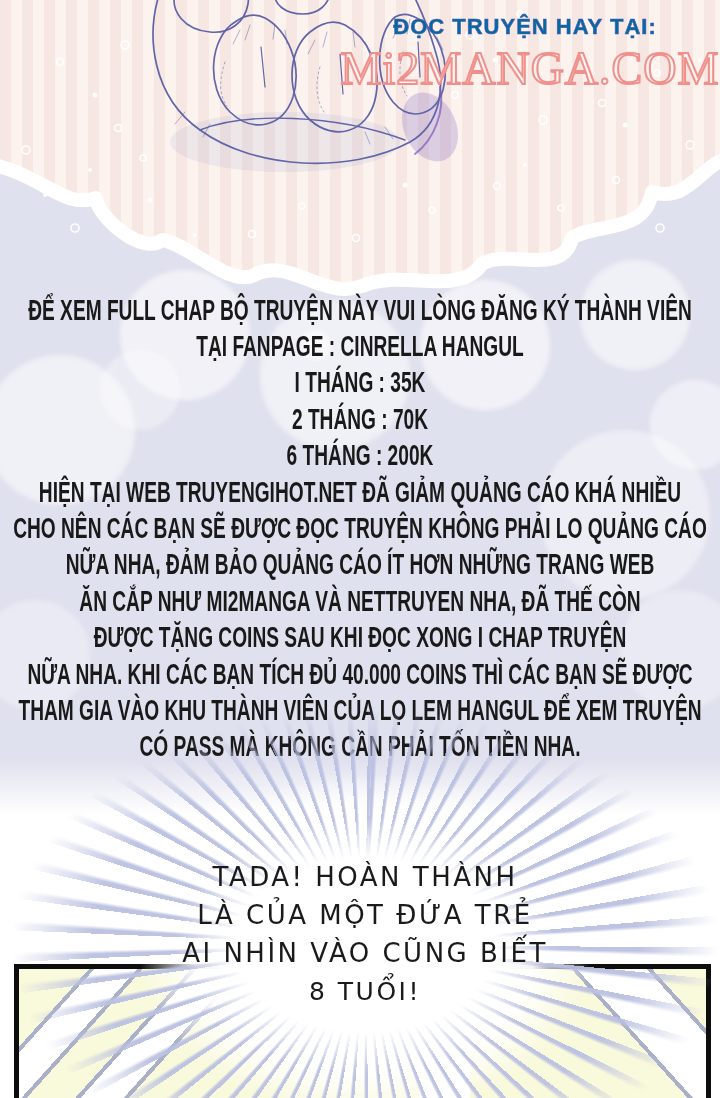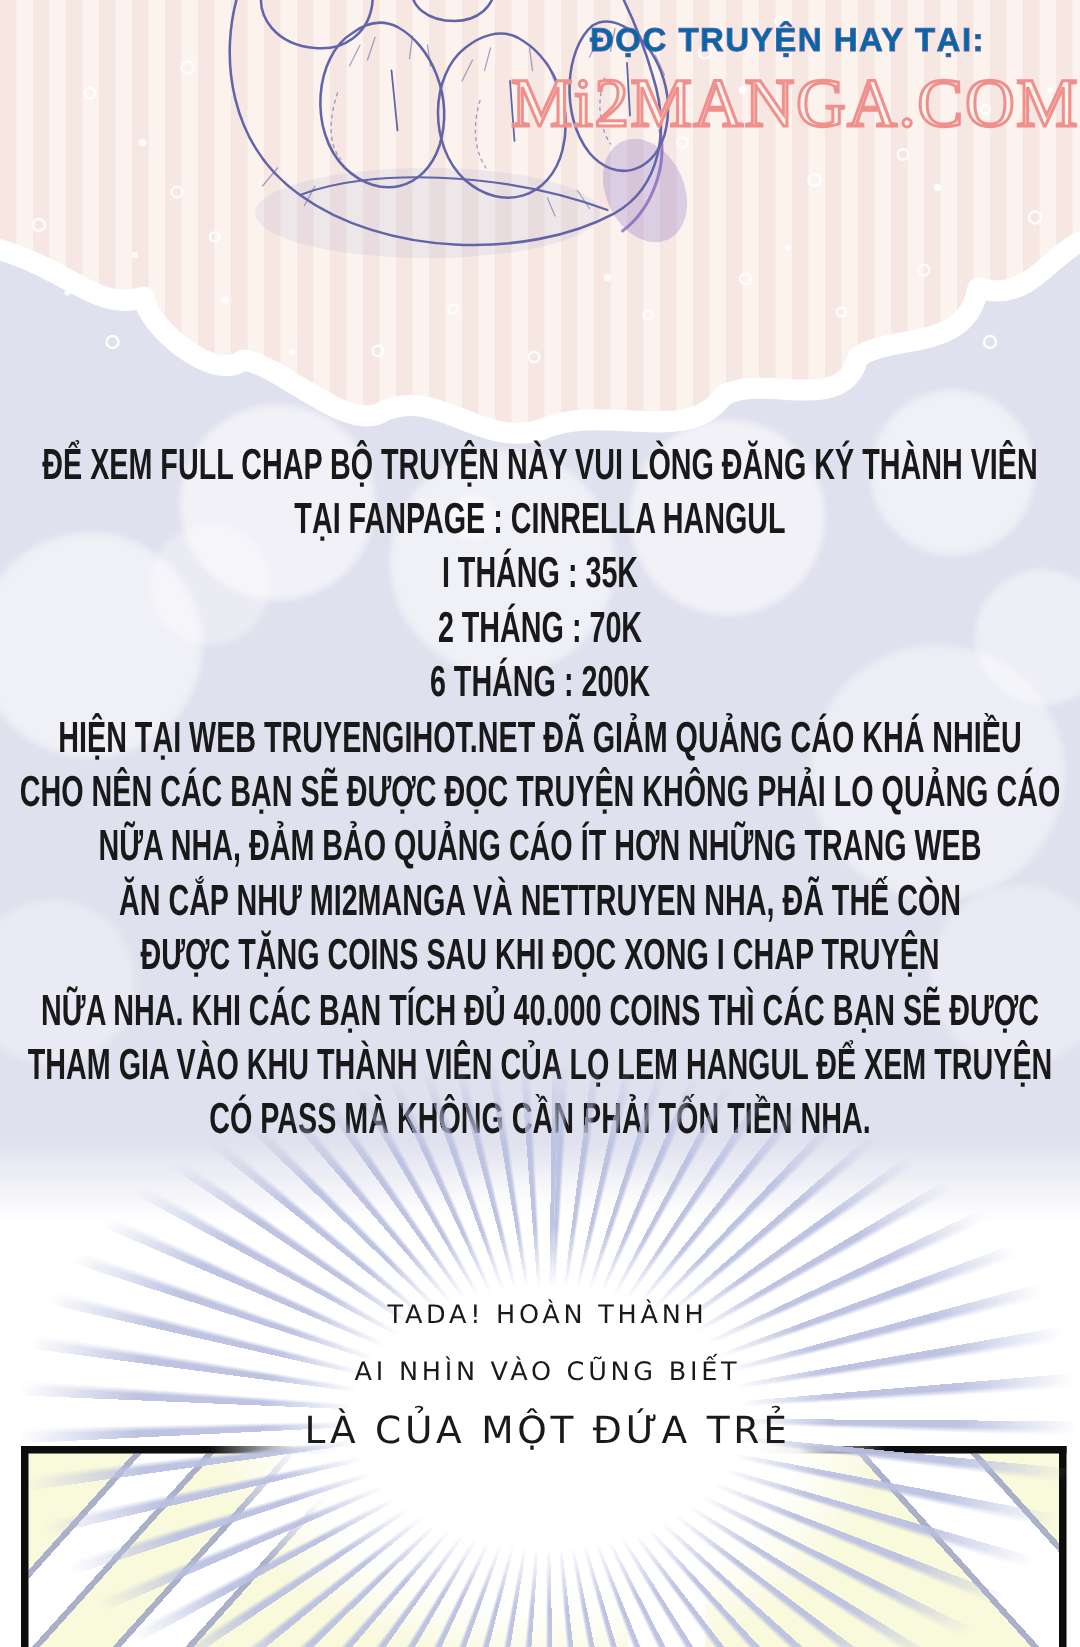--- a/index.html
+++ b/index.html
@@ -48,21 +48,21 @@
     background:repeating-conic-gradient(from 2deg at 365px 305px,
       rgba(186,192,224,.95) 0deg .9deg,rgba(255,255,255,0) 1.7deg 5.2deg);
     -webkit-mask-image:radial-gradient(ellipse 380px 255px at 365px 305px,
       rgba(0,0,0,0) 0 34%,#000 50%,#000 72%,rgba(0,0,0,0) 93%);
     mask-image:radial-gradient(ellipse 380px 255px at 365px 305px,
       rgba(0,0,0,0) 0 34%,#000 50%,#000 72%,rgba(0,0,0,0) 93%);}
 
   
   .dialogue{left:110px;top:858px;width:510px;z-index:9;}
   .dialogue .dline{display:flex;justify-content:center;height:38px;align-items:center;
-    font-family:"DejaVu Sans",sans-serif;font-size:17px;letter-spacing:2.5px;color:#1a1a1a;}
+    font-family:"DejaVu Sans",sans-serif;font-size:26px;letter-spacing:2.5px;color:#1a1a1a;}
   .dialogue .dline:last-child{font-size:25px;}
 </style>
 </head>
 <body>
 
 <div class="page">
 
   <div class="abs mid-bg">
     <div class="bokeh" style="left:-15px;top:355px;width:150px;height:150px;"></div>
     <div class="bokeh" style="left:100px;top:350px;width:80px;height:80px;background:rgba(255,255,255,.35);"></div>
@@ -200,17 +200,18 @@
   </div>
 
   <div class="abs panel panel-left"></div>
   <div class="abs panel panel-right"></div>
 
   <div class="abs burst-glow"></div>
   <div class="abs burst-rays"></div>
 
   <div class="abs dialogue">
     <div class="dline">TADA! HOÀN THÀNH</div>
+    <div class="dline">LÀ CỦA MỘT ĐỨA TRẺ</div>
     <div class="dline">AI NHÌN VÀO CŨNG BIẾT</div>
-    <div class="dline">LÀ CỦA MỘT ĐỨA TRẺ</div>
+    <div class="dline">8 TUỔI!</div>
   </div>
 
 </div>
 
 </body></html>

